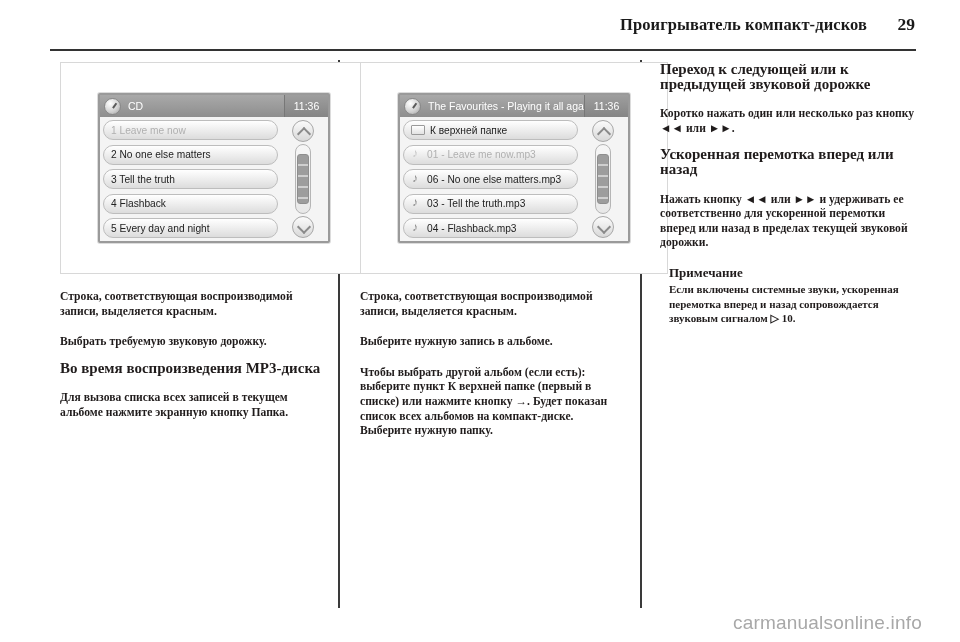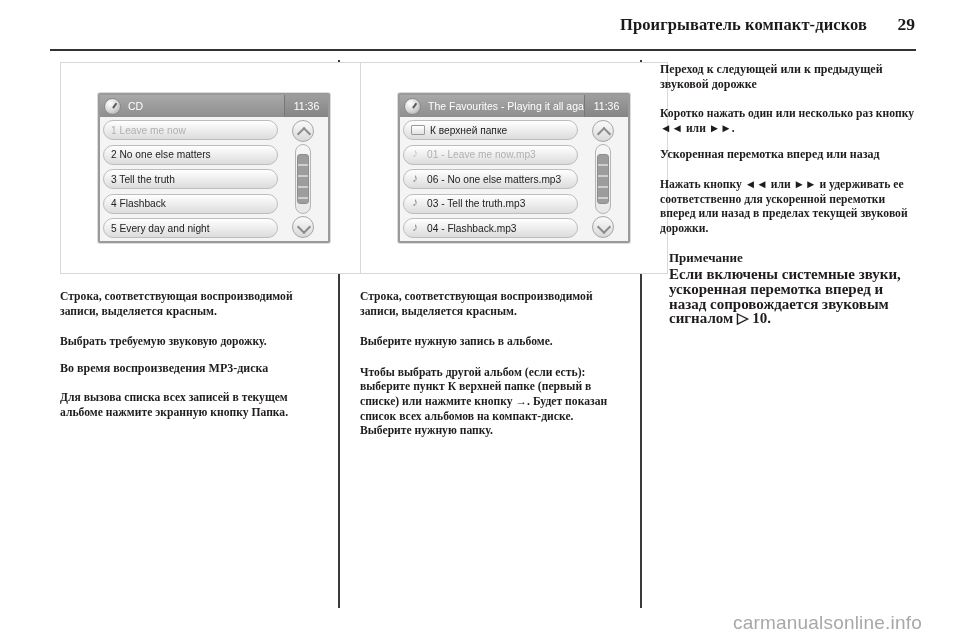--- a/index.html
+++ b/index.html
@@ -74,21 +74,21 @@
     line-height: 14.6px;
     color: #201c1c;
     margin-bottom: 11px;
     text-align: left;
     letter-spacing: 0.02px;
     margin-top: 16px;
   }
   .body-text:last-child { margin-bottom: 0; }
   .subhead {
     font-family: "Liberation Serif", serif;
-    font-size: 12px;
+    font-size: 15px;
     font-weight: bold;
     line-height: 14.6px;
     color: #201c1c;
     margin-bottom: 1px;
   }
 
   
   .note {
     margin-top: 14px;
     padding-left: 9px;
@@ -96,21 +96,21 @@
   }
   .note-title {
     font-family: "Liberation Serif", serif;
     font-size: 13px;
     font-weight: bold;
     color: #201c1c;
     margin-bottom: 1px;
   }
   .note-body {
     font-family: "Liberation Serif", serif;
-    font-size: 15px;
+    font-size: 11px;
     font-weight: bold;
     line-height: 14.6px;
     color: #201c1c;
   }
 
   
   .figure {
     width: 308px;
     height: 212px;
     background: #ffffff;

